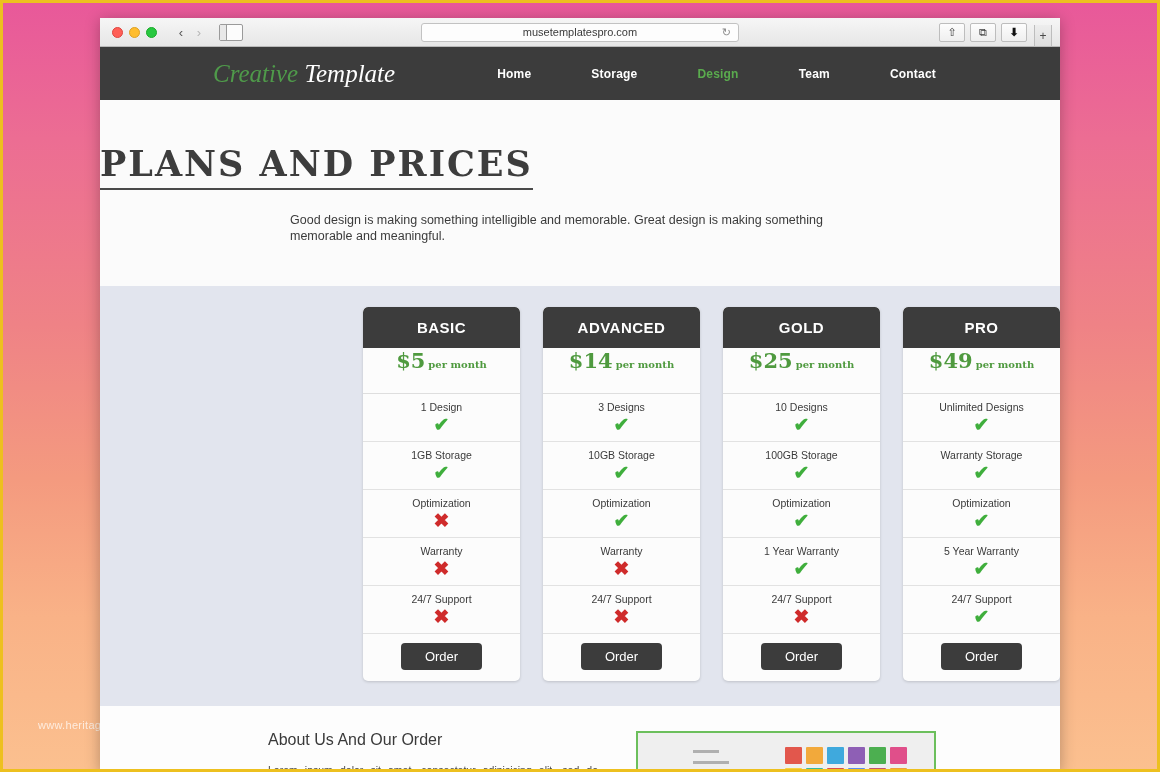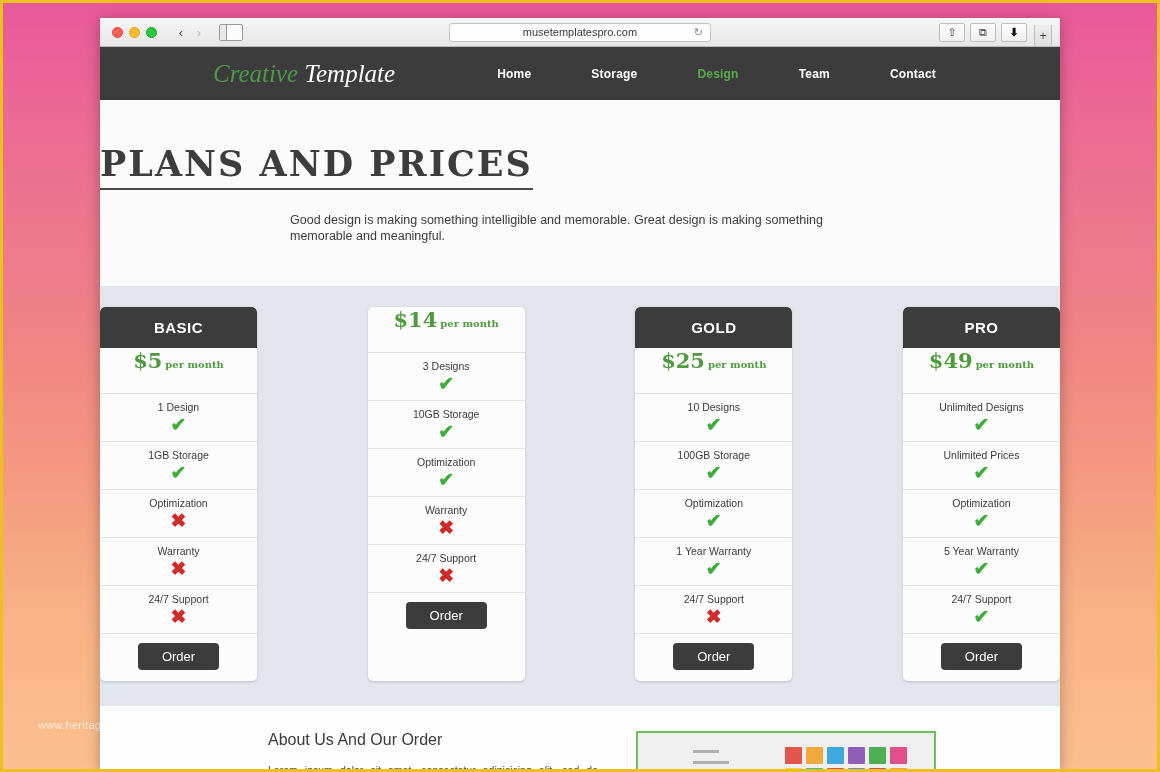--- a/index.html
+++ b/index.html
@@ -61,21 +61,21 @@
     border:1px solid #9a9a9a; border-radius:2px;
     background:#fcfcfc;
     display:flex; align-items:center;
   }
   .sidebar-toggle i{
     display:block; width:7px; height:100%;
     border-right:1px solid #9a9a9a; background:#e8e8e8;
   }
   .urlbar{
     position:absolute; left:50%; transform:translateX(-50%);
-    width:262px; height:19px;
+    width:318px; height:19px;
     background:#fdfdfd; border:1px solid #c2c2c2; border-radius:3px;
     display:flex; align-items:center; justify-content:center;
     font-size:11px; color:#3a3a3a;
   }
   .reload{
     position:absolute; right:7px; top:50%; transform:translateY(-50%);
     font-size:11px; color:#888;
   }
   .right-btns{
     margin-left:auto; display:flex; align-items:center; gap:5px; padding-right:2px;
@@ -132,21 +132,21 @@
   .hero p{
     margin:22px auto 0; max-width:580px;
     font-size:12.5px; line-height:16px; color:#3b3b3b;
   }
 
   
   .pricing{
     background:#e2e5ee; padding:21px 0 25px;
   }
   .cards{
-    display:flex; justify-content:space-between; gap:23px;
+    display:flex; justify-content:flex-end; gap:23px;
   }
   .card{
     width:157px; background:#fcfcfc;
     border-radius:5px;
     box-shadow:0 1px 3px rgba(0,0,0,.16);
     overflow:hidden;
     display:flex; flex-direction:column;
   }
   .card-head{
     background:#3c3c3c; color:#fff;
@@ -289,20 +289,21 @@
           </div>
           <div class="feat">
             <span class="lbl">24/7 Support</span>
             <span class="mark no">✖</span>
           </div>
           <div class="card-foot">
             <button class="order-btn">Order</button>
           </div>
         </div>
         <div class="card">
+          <div class="card-head">ADVANCED</div>
           <div class="card-price">
             <span class="amt">$14</span>
             <span class="per">per month</span>
           </div>
           <div class="feat">
             <span class="lbl">3 Designs</span>
             <span class="mark yes">✔</span>
           </div>
           <div class="feat">
             <span class="lbl">10GB Storage</span>
@@ -358,21 +359,21 @@
           <div class="card-head">PRO</div>
           <div class="card-price">
             <span class="amt">$49</span>
             <span class="per">per month</span>
           </div>
           <div class="feat">
             <span class="lbl">Unlimited Designs</span>
             <span class="mark yes">✔</span>
           </div>
           <div class="feat">
-            <span class="lbl">Unlimited Prices</span>
+            <span class="lbl">Warranty Storage</span>
             <span class="mark yes">✔</span>
           </div>
           <div class="feat">
             <span class="lbl">Optimization</span>
             <span class="mark yes">✔</span>
           </div>
           <div class="feat">
             <span class="lbl">5 Year Warranty</span>
             <span class="mark yes">✔</span>
           </div>

